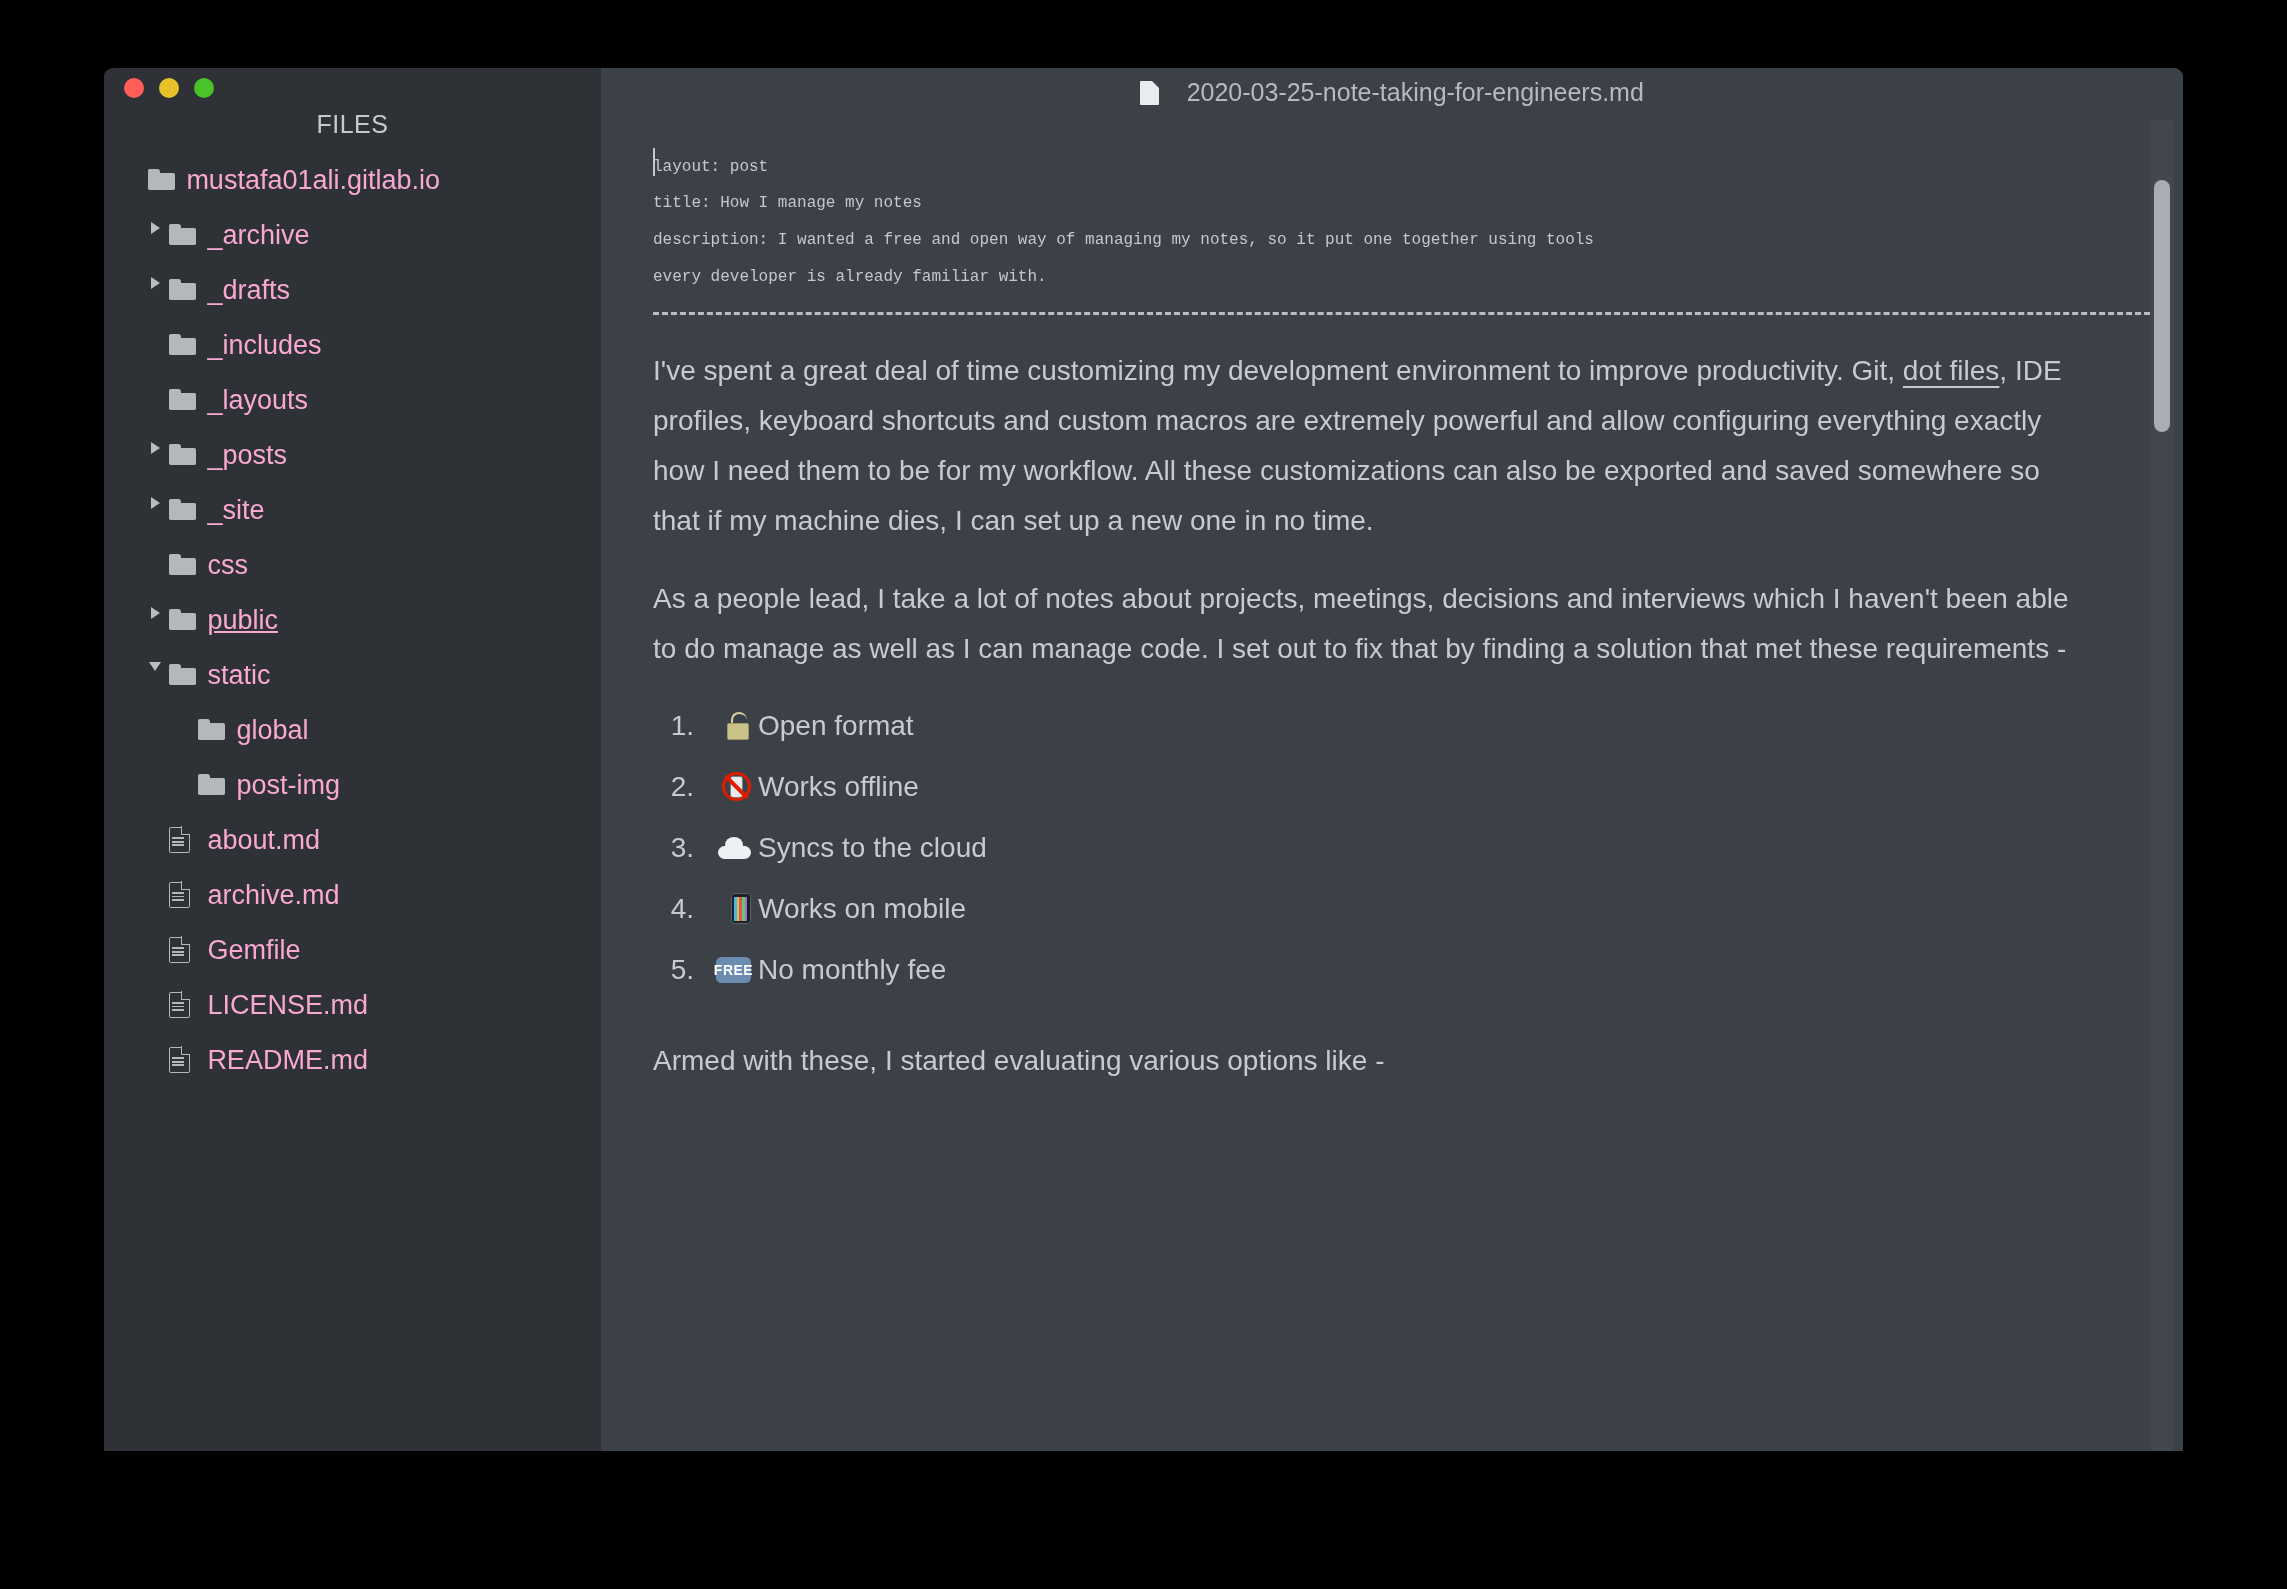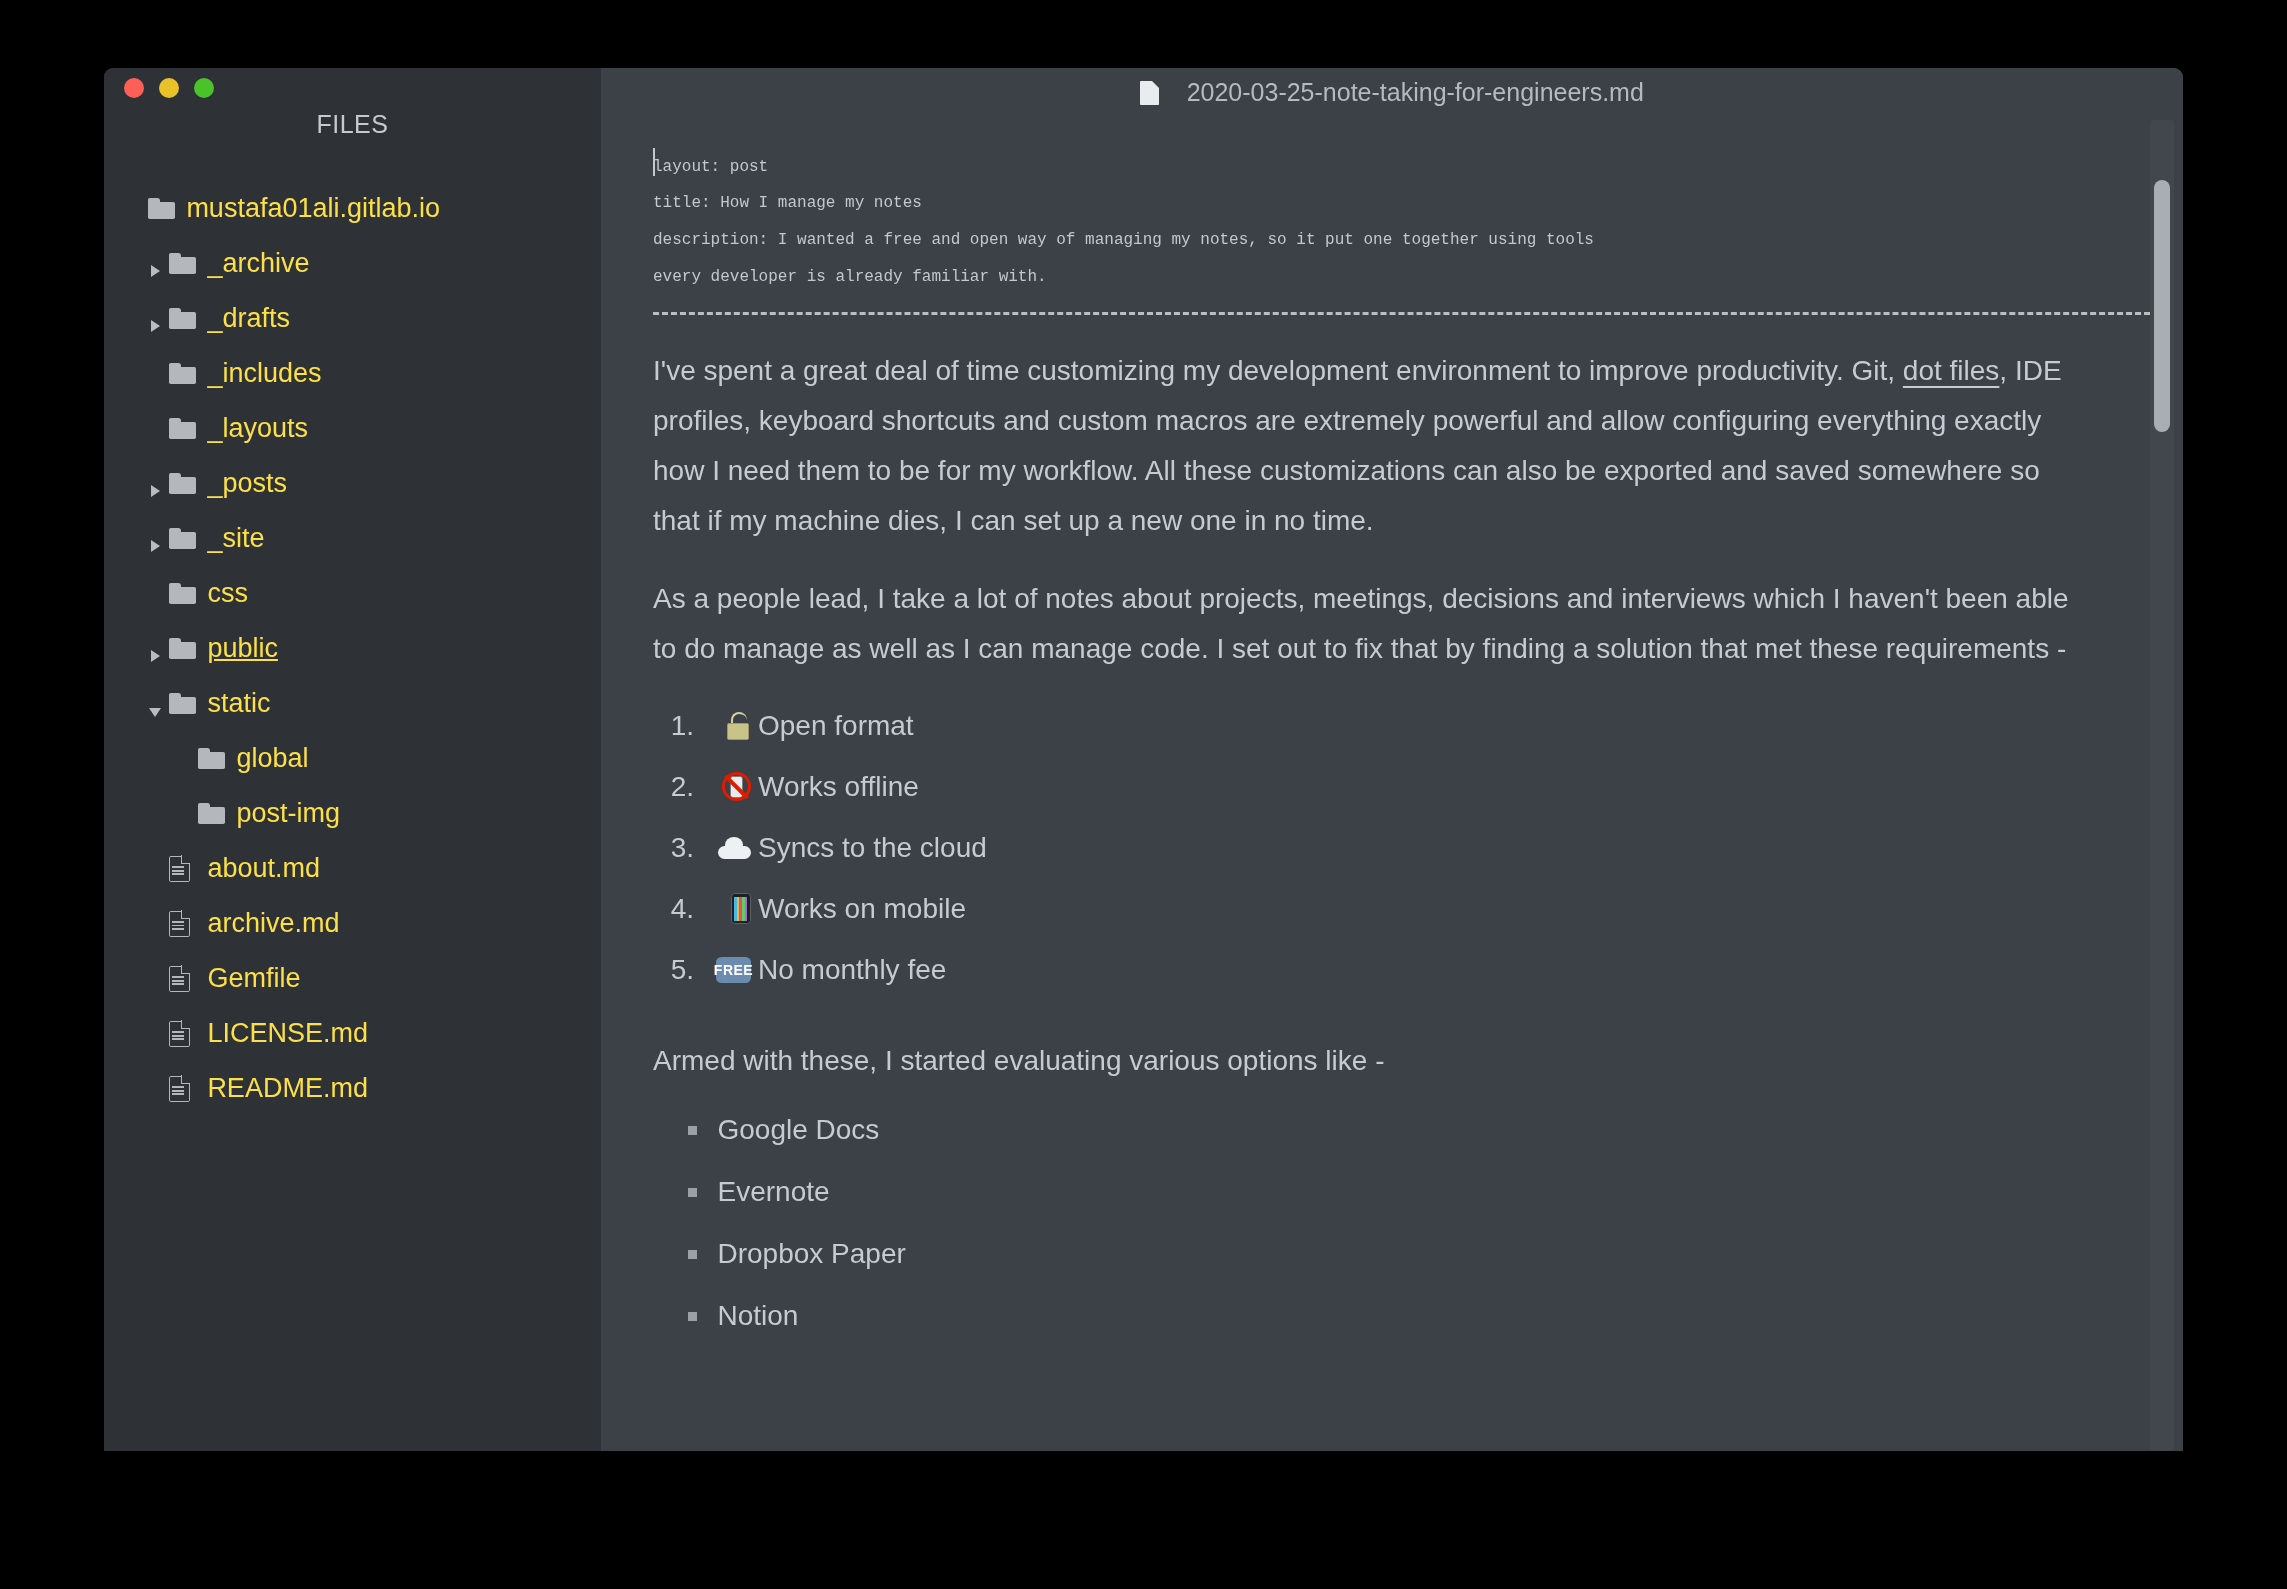--- a/index.html
+++ b/index.html
@@ -51,23 +51,23 @@
     padding-top: 42px;
     padding-bottom: 9.2px;
   }
 
   #file-tree {
     padding-top: 18.5px;
     list-style: none;
   }
   .tree-row {
     display: flex;
-    align-items: flex-end;
+    align-items: flex-start;
     height: 55px;
-    color: #fde047;
+    color: #f9a8d4;
     font-size: 27px;
     white-space: nowrap;
     cursor: default;
   }
   .tree-row .twisty {
     width: 20px;
     flex: 0 0 20px;
     display: flex;
     align-items: center;
     justify-content: center;
@@ -605,26 +605,20 @@
             <span class="num">5.</span>
             <span class="emj">
               <span class="e-free">FREE</span>
             </span>
             <span class="txt">No monthly fee</span>
           </li>
         </ol>
 
       <p class="para" style="margin-top:42px;">Armed with these, I started evaluating various options like -</p>
 
-      <ul class="options-list">
-          <li>Google Docs</li>
-          <li>Evernote</li>
-          <li>Dropbox Paper</li>
-          <li>Notion</li>
-        </ul>
     </div>
 
     <div id="scroll-track">
       <div id="scroll-thumb"></div>
     </div>
   </div>
 </div>
 
 
 </body></html>

